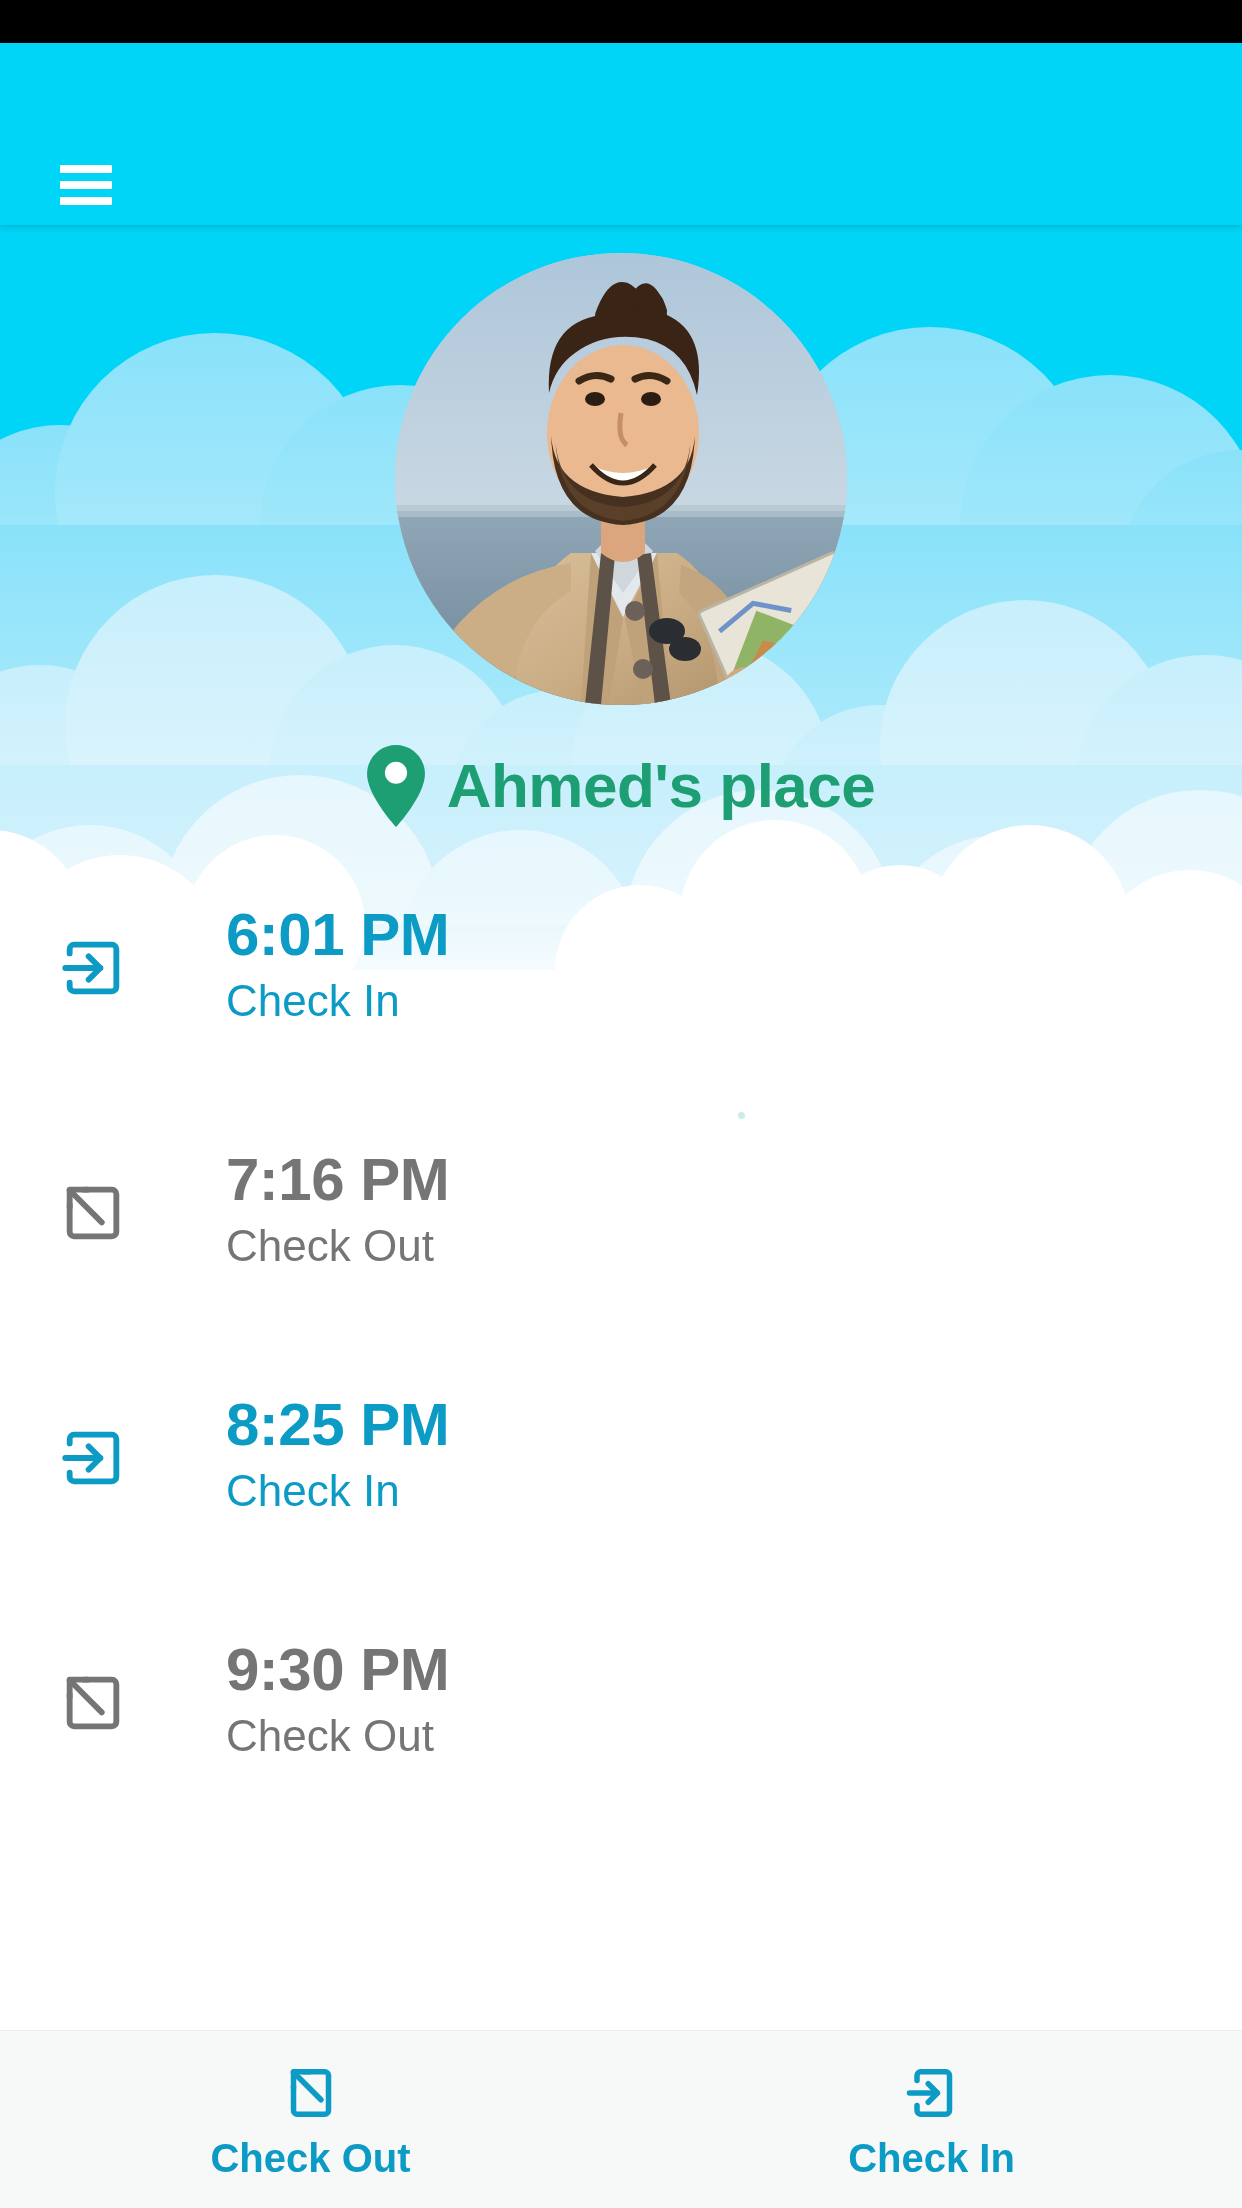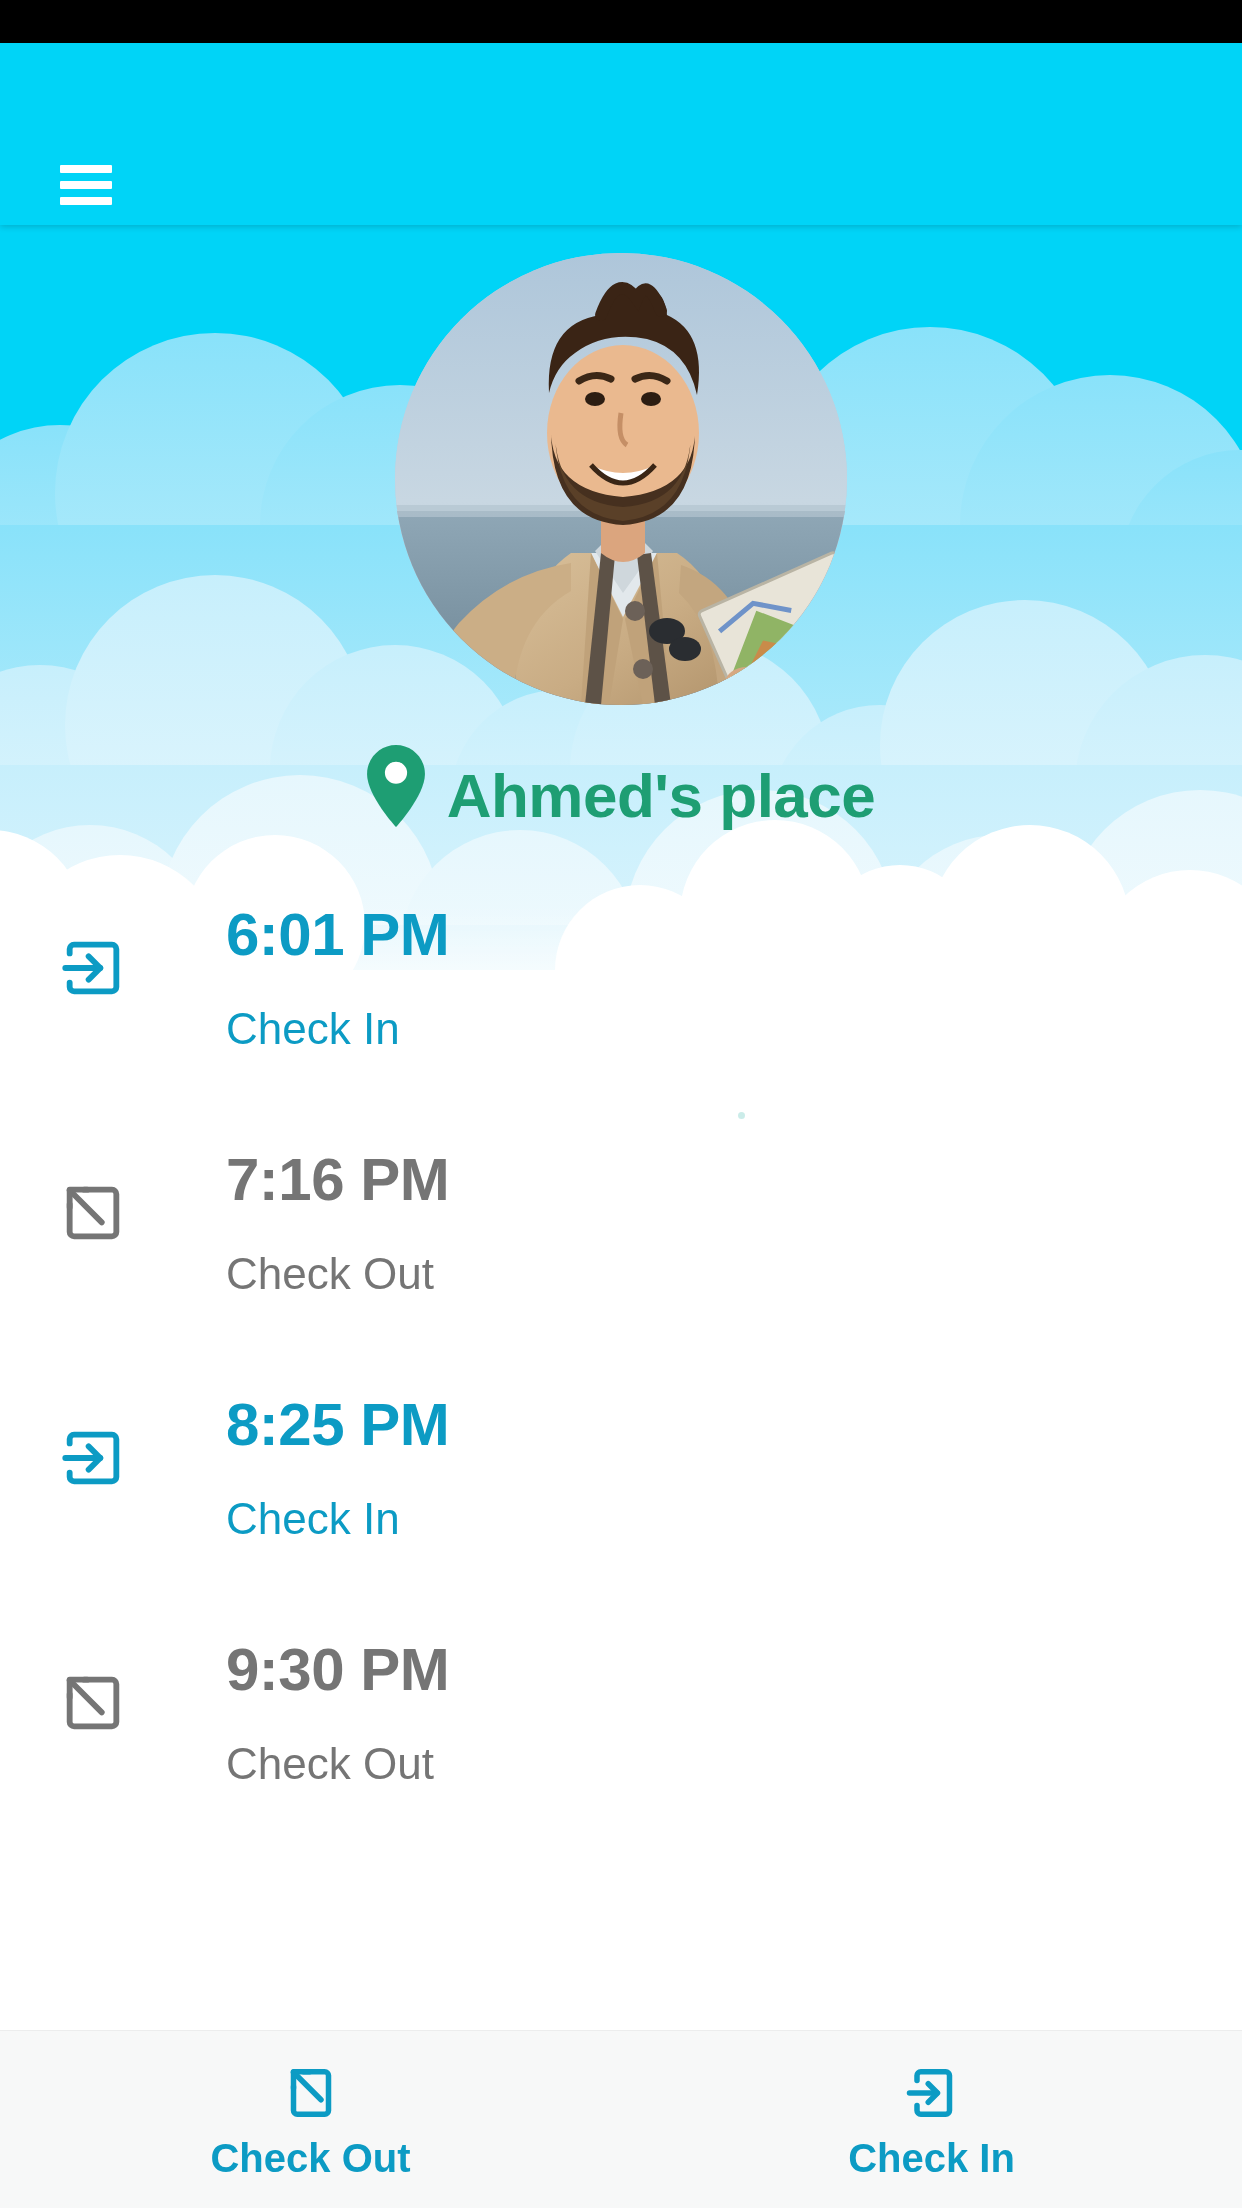--- a/index.html
+++ b/index.html
@@ -57,21 +57,21 @@
     top:253px; width:452px; height:452px;
     border-radius:50%; overflow:hidden;
     z-index:5;
     background:#b9cfe0;
   }
   .avatar svg{ display:block; width:452px; height:452px; }
 
   
   .place-row{
     position:absolute; top:745px; left:0; width:1242px;
-    display:flex; align-items:flex-end; justify-content:center; gap:22px;
+    display:flex; align-items:center; justify-content:center; gap:22px;
     z-index:5;
   }
   .pin-icon{ width:58px; height:82px; display:block; flex:0 0 auto; }
   .place-name{
     font-size:62px; font-weight:bold; color:#1e9e73;
     letter-spacing:-.5px; line-height:1;
   }
 
   
   .entries{
@@ -84,21 +84,21 @@
   }
   .entry:nth-child(1){ top:0px; }
   .entry:nth-child(2){ top:245px; }
   .entry:nth-child(3){ top:490px; }
   .entry:nth-child(4){ top:735px; }
 
   .entry-icon{
     width:70px; height:70px; margin-left:58px; margin-top:33px; flex:0 0 auto;
   }
   .entry-icon svg{ display:block; width:70px; height:70px; }
-  .entry-text{ margin-left:98px; display:flex; flex-direction:column;gap:28px; }
+  .entry-text{ margin-left:98px; display:flex; flex-direction:column; }
   .entry-time{
     font-size:60px; font-weight:bold; line-height:1.15; letter-spacing:-.5px;
   }
   .entry-label{
     font-size:44px; font-weight:normal; line-height:1.35; margin-top:2px;
   }
   .e-in .entry-time, .e-in .entry-label{ color:#0c9bc4; }
   .e-out .entry-time, .e-out .entry-label{ color:#757575; }
 
   .speck{

